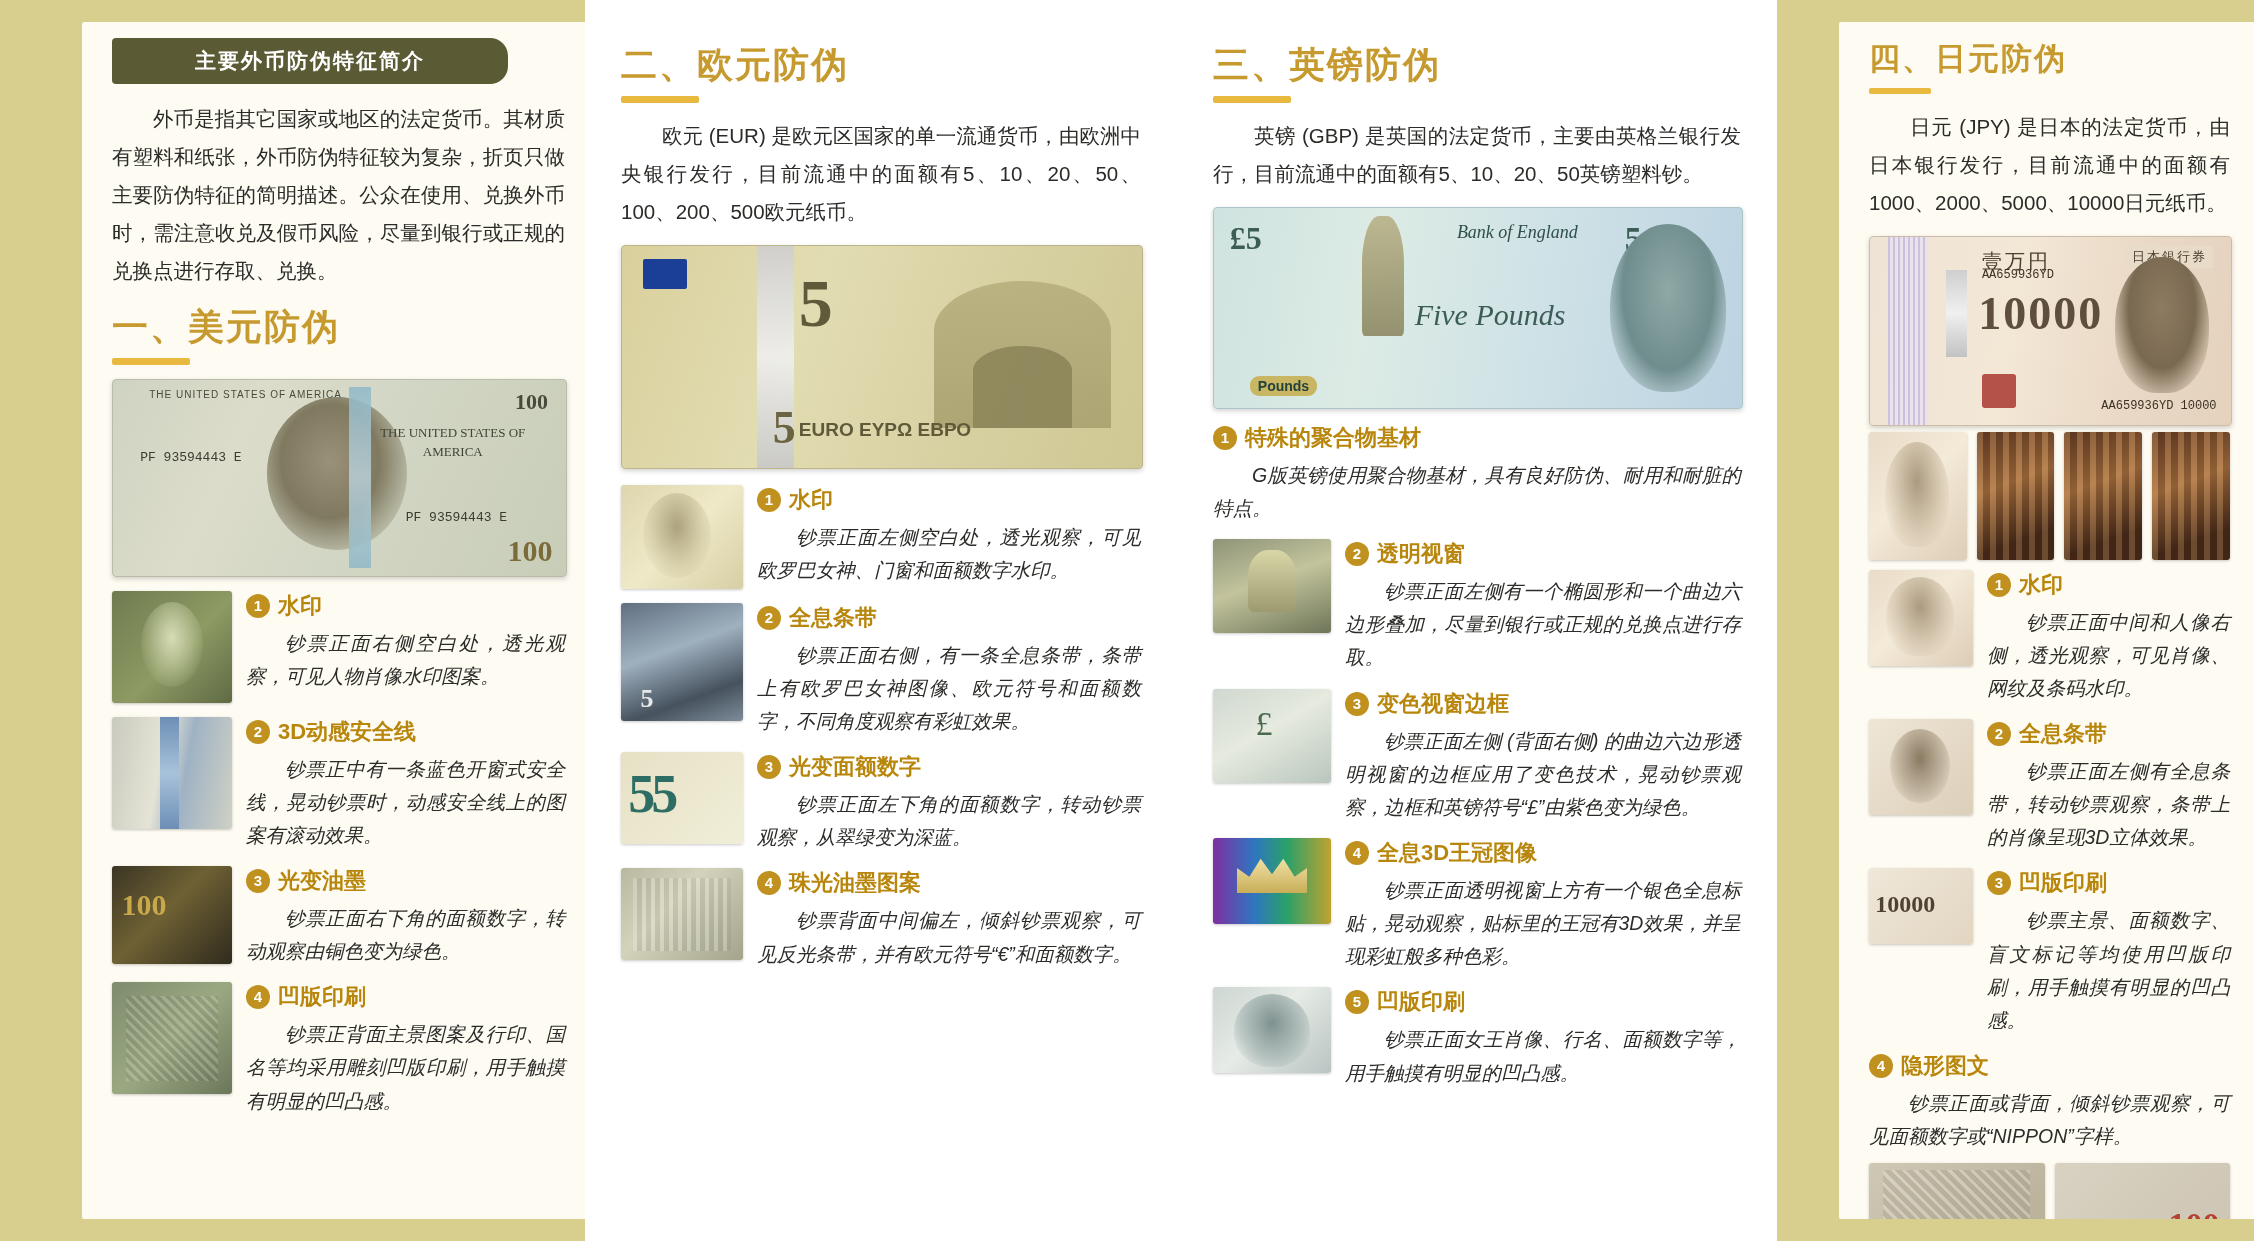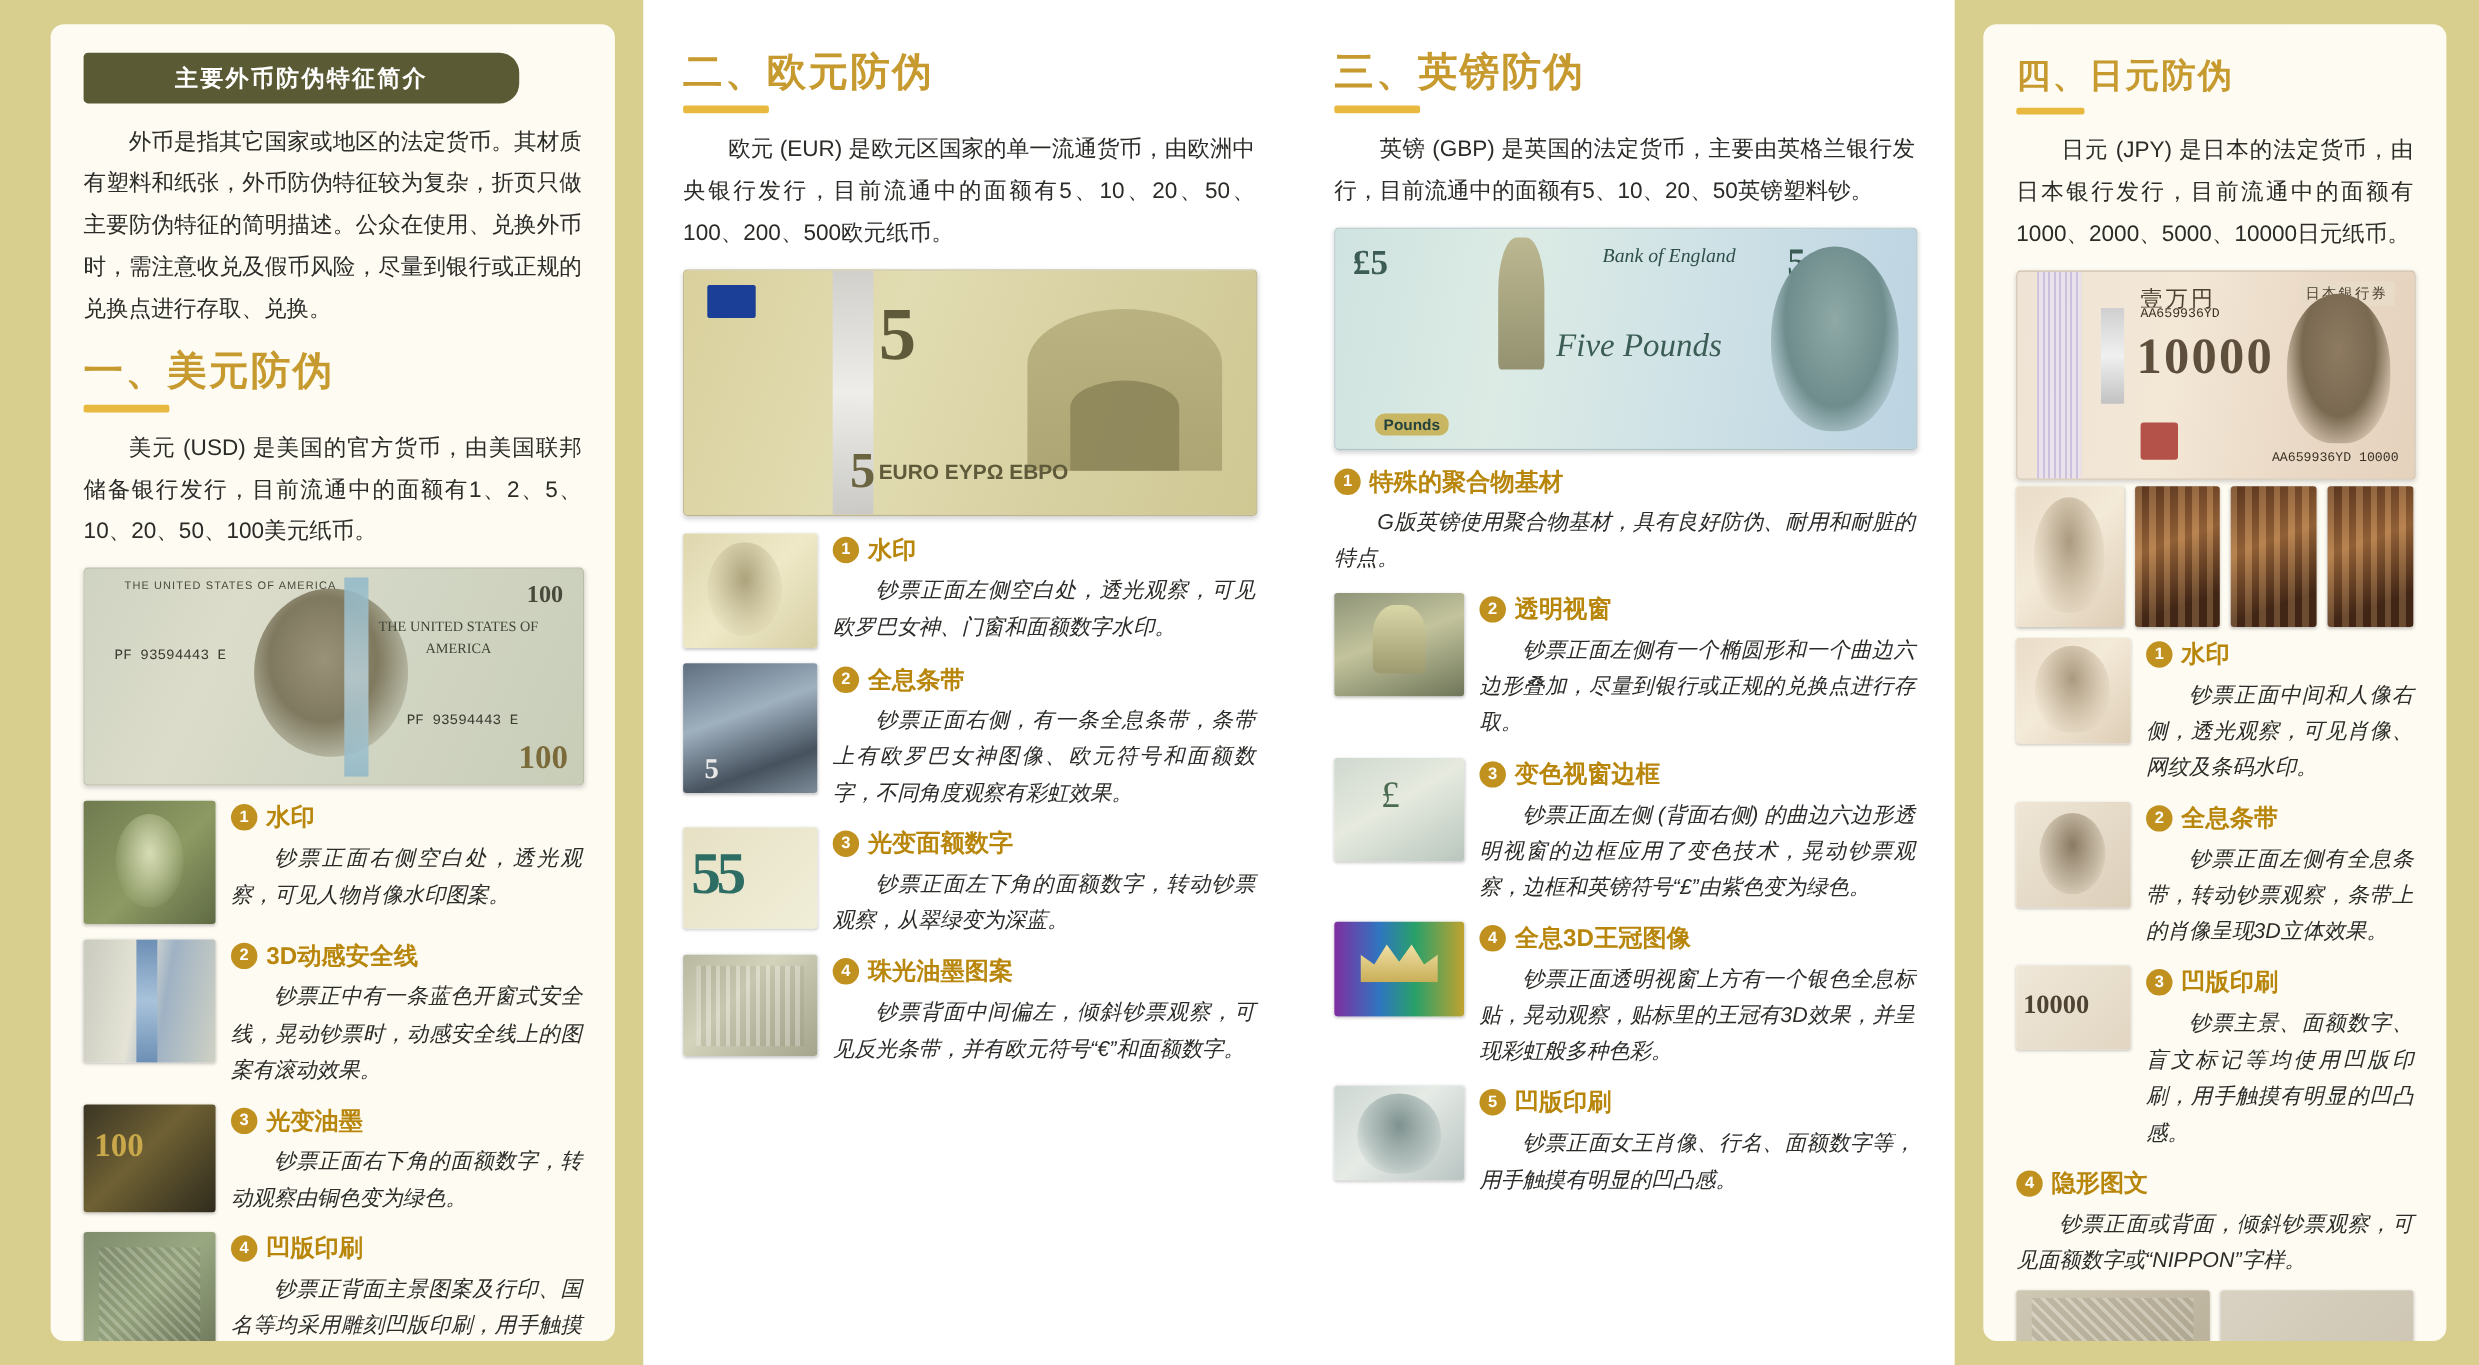--- a/index.html
+++ b/index.html
@@ -41,26 +41,27 @@
     background: #ffffff;
     padding: 22px 30px 22px 30px;
   }
   .panel-4 {
     width: 477px;
     background: #d8ce8e;
     padding: 22px 30px 22px 26px;
   }
   .inner-card {
     background: #fdfbf2;
-    border-radius: 12px;
+    border-radius: 2px;
     width: 100%;
     height: 100%;
     box-sizing: border-box;
-    padding: 26px 30px 20px 30px;
+    padding: 16px 30px 20px 30px;
     overflow: hidden;
+    margin-left: 36px;
   }
   .plain {
     width: 100%;
     height: 100%;
     box-sizing: border-box;
     padding: 18px 6px 0 6px;
   }
   
   .ribbon {
     position: relative;
@@ -612,21 +613,20 @@
   <div class="panel panel-1">
     <div class="inner-card">
 
       <div class="ribbon">主要外币防伪特征简介</div>
 
       <p class="body">外币是指其它国家或地区的法定货币。其材质有塑料和纸张，外币防伪特征较为复杂，折页只做主要防伪特征的简明描述。公众在使用、兑换外币时，需注意收兑及假币风险，尽量到银行或正规的兑换点进行存取、兑换。</p>
 
       <div class="sec-title">一、美元防伪</div>
       <div class="sec-rule"></div>
 
-      <p class="body">美元 (USD) 是美国的官方货币，由美国联邦储备银行发行，目前流通中的面额有1、2、5、10、20、50、100美元纸币。</p>
 
       <div class="note usd-note">
         <div class="usd-top">THE UNITED STATES OF AMERICA</div>
         <div class="usd-oval"></div>
         <div class="usd-band"></div>
         <div class="usd-ctr">THE UNITED STATES OF AMERICA</div>
         <div class="usd-100tl">100</div>
         <div class="usd-100">100</div>
         <div class="usd-serial">PF 93594443 E</div>
         <div class="usd-serial2">PF 93594443 E</div>

